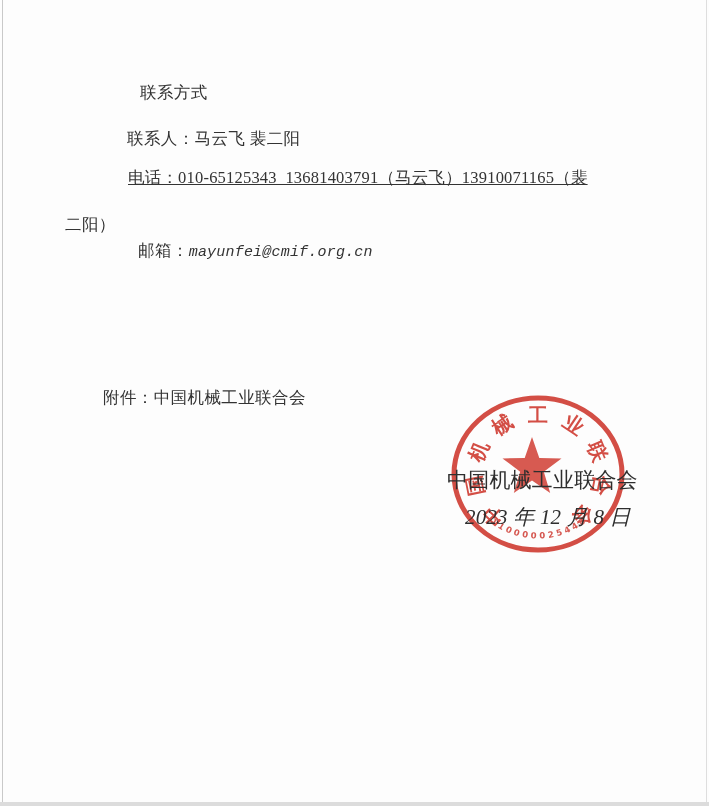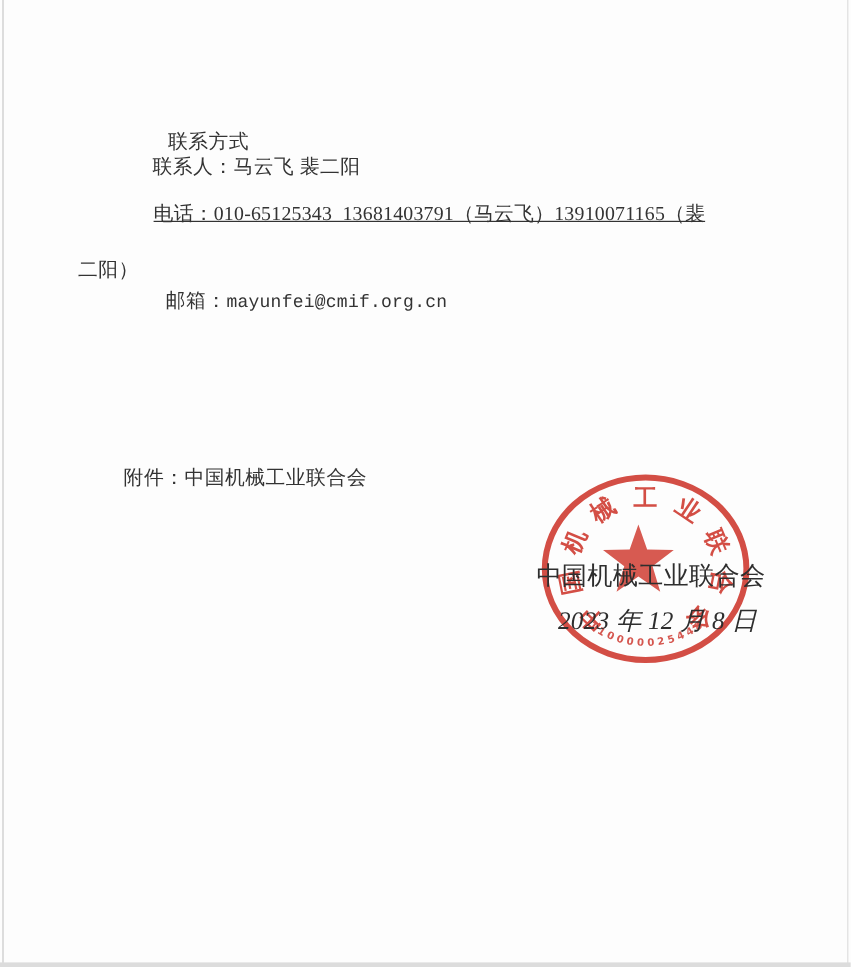--- a/index.html
+++ b/index.html
@@ -9,37 +9,37 @@
     font-family:"Liberation Serif","DejaVu Serif",serif;
   }
   .page-edge{position:absolute;background:#cccccc;}
   #edge-left{left:2px;top:0;width:1px;height:806px;background:#c9c9c9;}
   #edge-right{left:706px;top:0;width:1px;height:806px;background:#dedede;}
   #edge-bottom{left:0;top:802px;width:709px;height:4px;background:#dcdcdc;}
   .line{
     position:absolute;white-space:pre;color:#333333;
     font-size:16.5px;letter-spacing:0.4px;line-height:21px;
   }
-  .mono{font-family:"Liberation Mono","DejaVu Sans Mono",monospace;font-size:15px;letter-spacing:0.2px;}
+  .mono{font-family:"Liberation Mono","DejaVu Sans Mono",monospace;font-size:15px;letter-spacing:0.2px;font-style:italic;}
   #seal{position:absolute;left:448px;top:392px;width:180px;height:164px;opacity:0.88;}
   .sig-line{
     position:absolute;white-space:pre;color:#2e2e2e;
     font-size:21px;letter-spacing:0.2px;z-index:5;
   }
   .arc-char{font-size:20px;font-weight:bold;fill:#ce362c;font-family:"Liberation Serif","DejaVu Serif",serif;}
   .arc-digit{font-size:8.5px;font-weight:bold;fill:#d04038;font-family:"DejaVu Sans","Liberation Sans",sans-serif;}
 </style>
 </head>
 <body>
 
 <div class="page-edge" id="edge-left"></div>
 <div class="page-edge" id="edge-right"></div>
 <div class="page-edge" id="edge-bottom"></div>
 
-<div class="line" style="left:140px;top:107px;">联系方式</div>
+<div class="line" style="left:140px;top:82px;">联系方式</div>
 <div class="line" style="left:127px;top:128px;">联系人：马云飞 裴二阳</div>
 <div class="line" style="left:128px;top:167px;letter-spacing:0.2px;text-decoration:underline;">电话：010-65125343  13681403791（马云飞）13910071165（裴</div>
 <div class="line" style="left:65px;top:214px;">二阳）</div>
 <div class="line" style="left:138px;top:240px;"><span>邮箱：</span><span class="mono">mayunfei@cmif.org.cn</span></div>
 <div class="line" style="left:103px;top:387px;">附件：中国机械工业联合会</div>
 
 <svg id="seal" viewBox="0 0 180 164">
   <g transform="translate(90,82)">
     <ellipse cx="0" cy="0" rx="84" ry="76" fill="none" stroke="#ce362c" stroke-width="5"></ellipse>
     <g transform="translate(-6,-6)">

